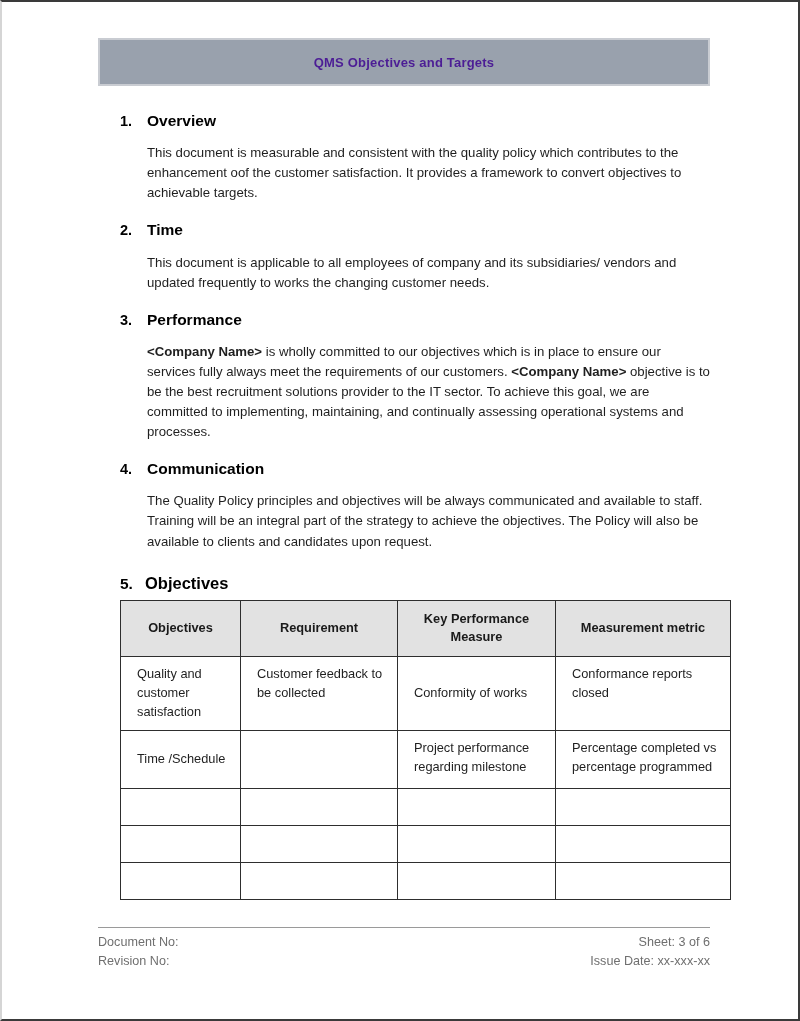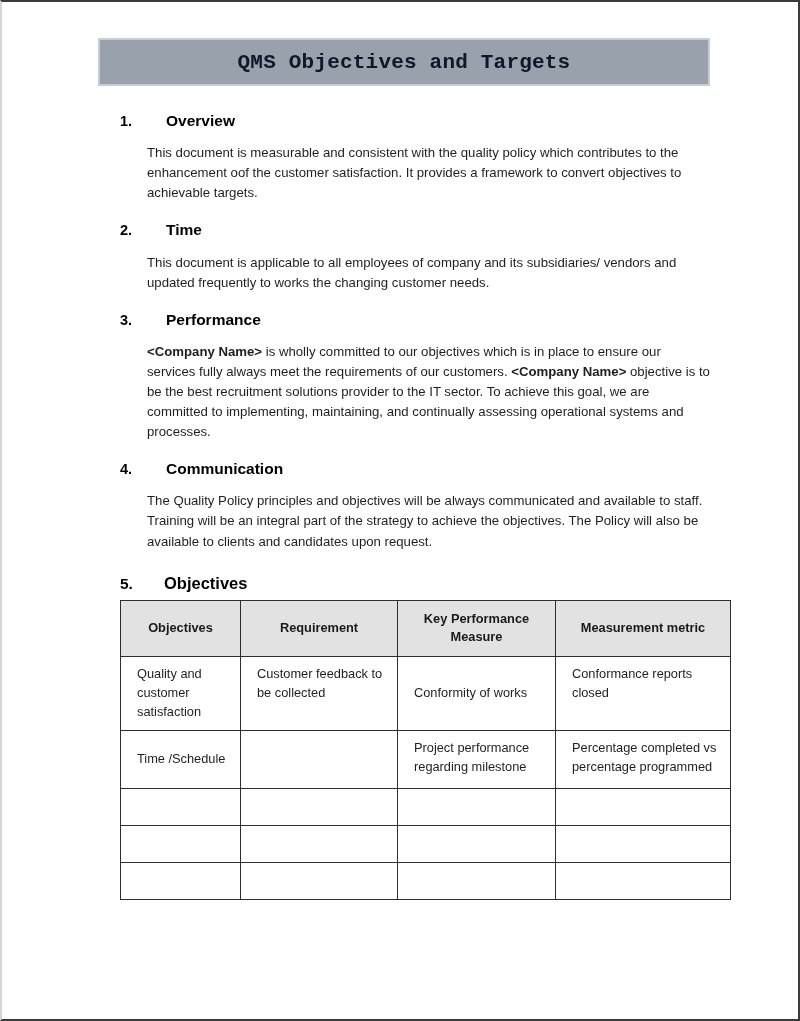--- a/index.html
+++ b/index.html
@@ -40,25 +40,24 @@
     margin-top: 36px;
     height: 48px;
     background: #99a1ad;
     border: 2px solid #c9ccd2;
     display: flex;
     align-items: center;
     justify-content: center;
     box-sizing: border-box;
   }
   .title-banner-text {
-    color: #0f172a;
-    font-size: 21px;
+    color: #4c1d95;
+    font-size: 13px;
     font-weight: bold;
     letter-spacing: 0.2px;
-    font-family: Liberation Mono, monospace;
   }
 
   
   .section {
     margin-top: 18px;
     padding-left: 22px;
   }
   .section.first { margin-top: 26px; }
 
   .section-heading {
@@ -70,21 +69,20 @@
     width: 27px;
     flex: 0 0 27px;
     font-size: 14.5px;
     font-weight: bold;
     color: #000000;
   }
   .section-title {
     font-size: 15.5px;
     font-weight: bold;
     color: #000000;
-    margin-left: 19px;
   }
   .section-body {
     margin-left: 27px;
     font-size: 13.2px;
     line-height: 1.52;
     color: #1f1f1f;
     text-align: left;
   }
   .section-body b { font-weight: bold; }
 
@@ -243,13 +241,23 @@
               <td></td>
               <td></td>
               <td></td>
             </tr>
           </tbody>
       </table>
     </div>
 
   </div>
 
+  <div class="footer">
+    <div class="footer-row">
+      <span class="footer-left">Document No:</span>
+      <span class="footer-right">Sheet: 3 of 6</span>
+    </div>
+    <div class="footer-row">
+      <span class="footer-left">Revision No:</span>
+      <span class="footer-right">Issue Date: xx-xxx-xx</span>
+    </div>
+  </div>
 </div>
 
 </body></html>

